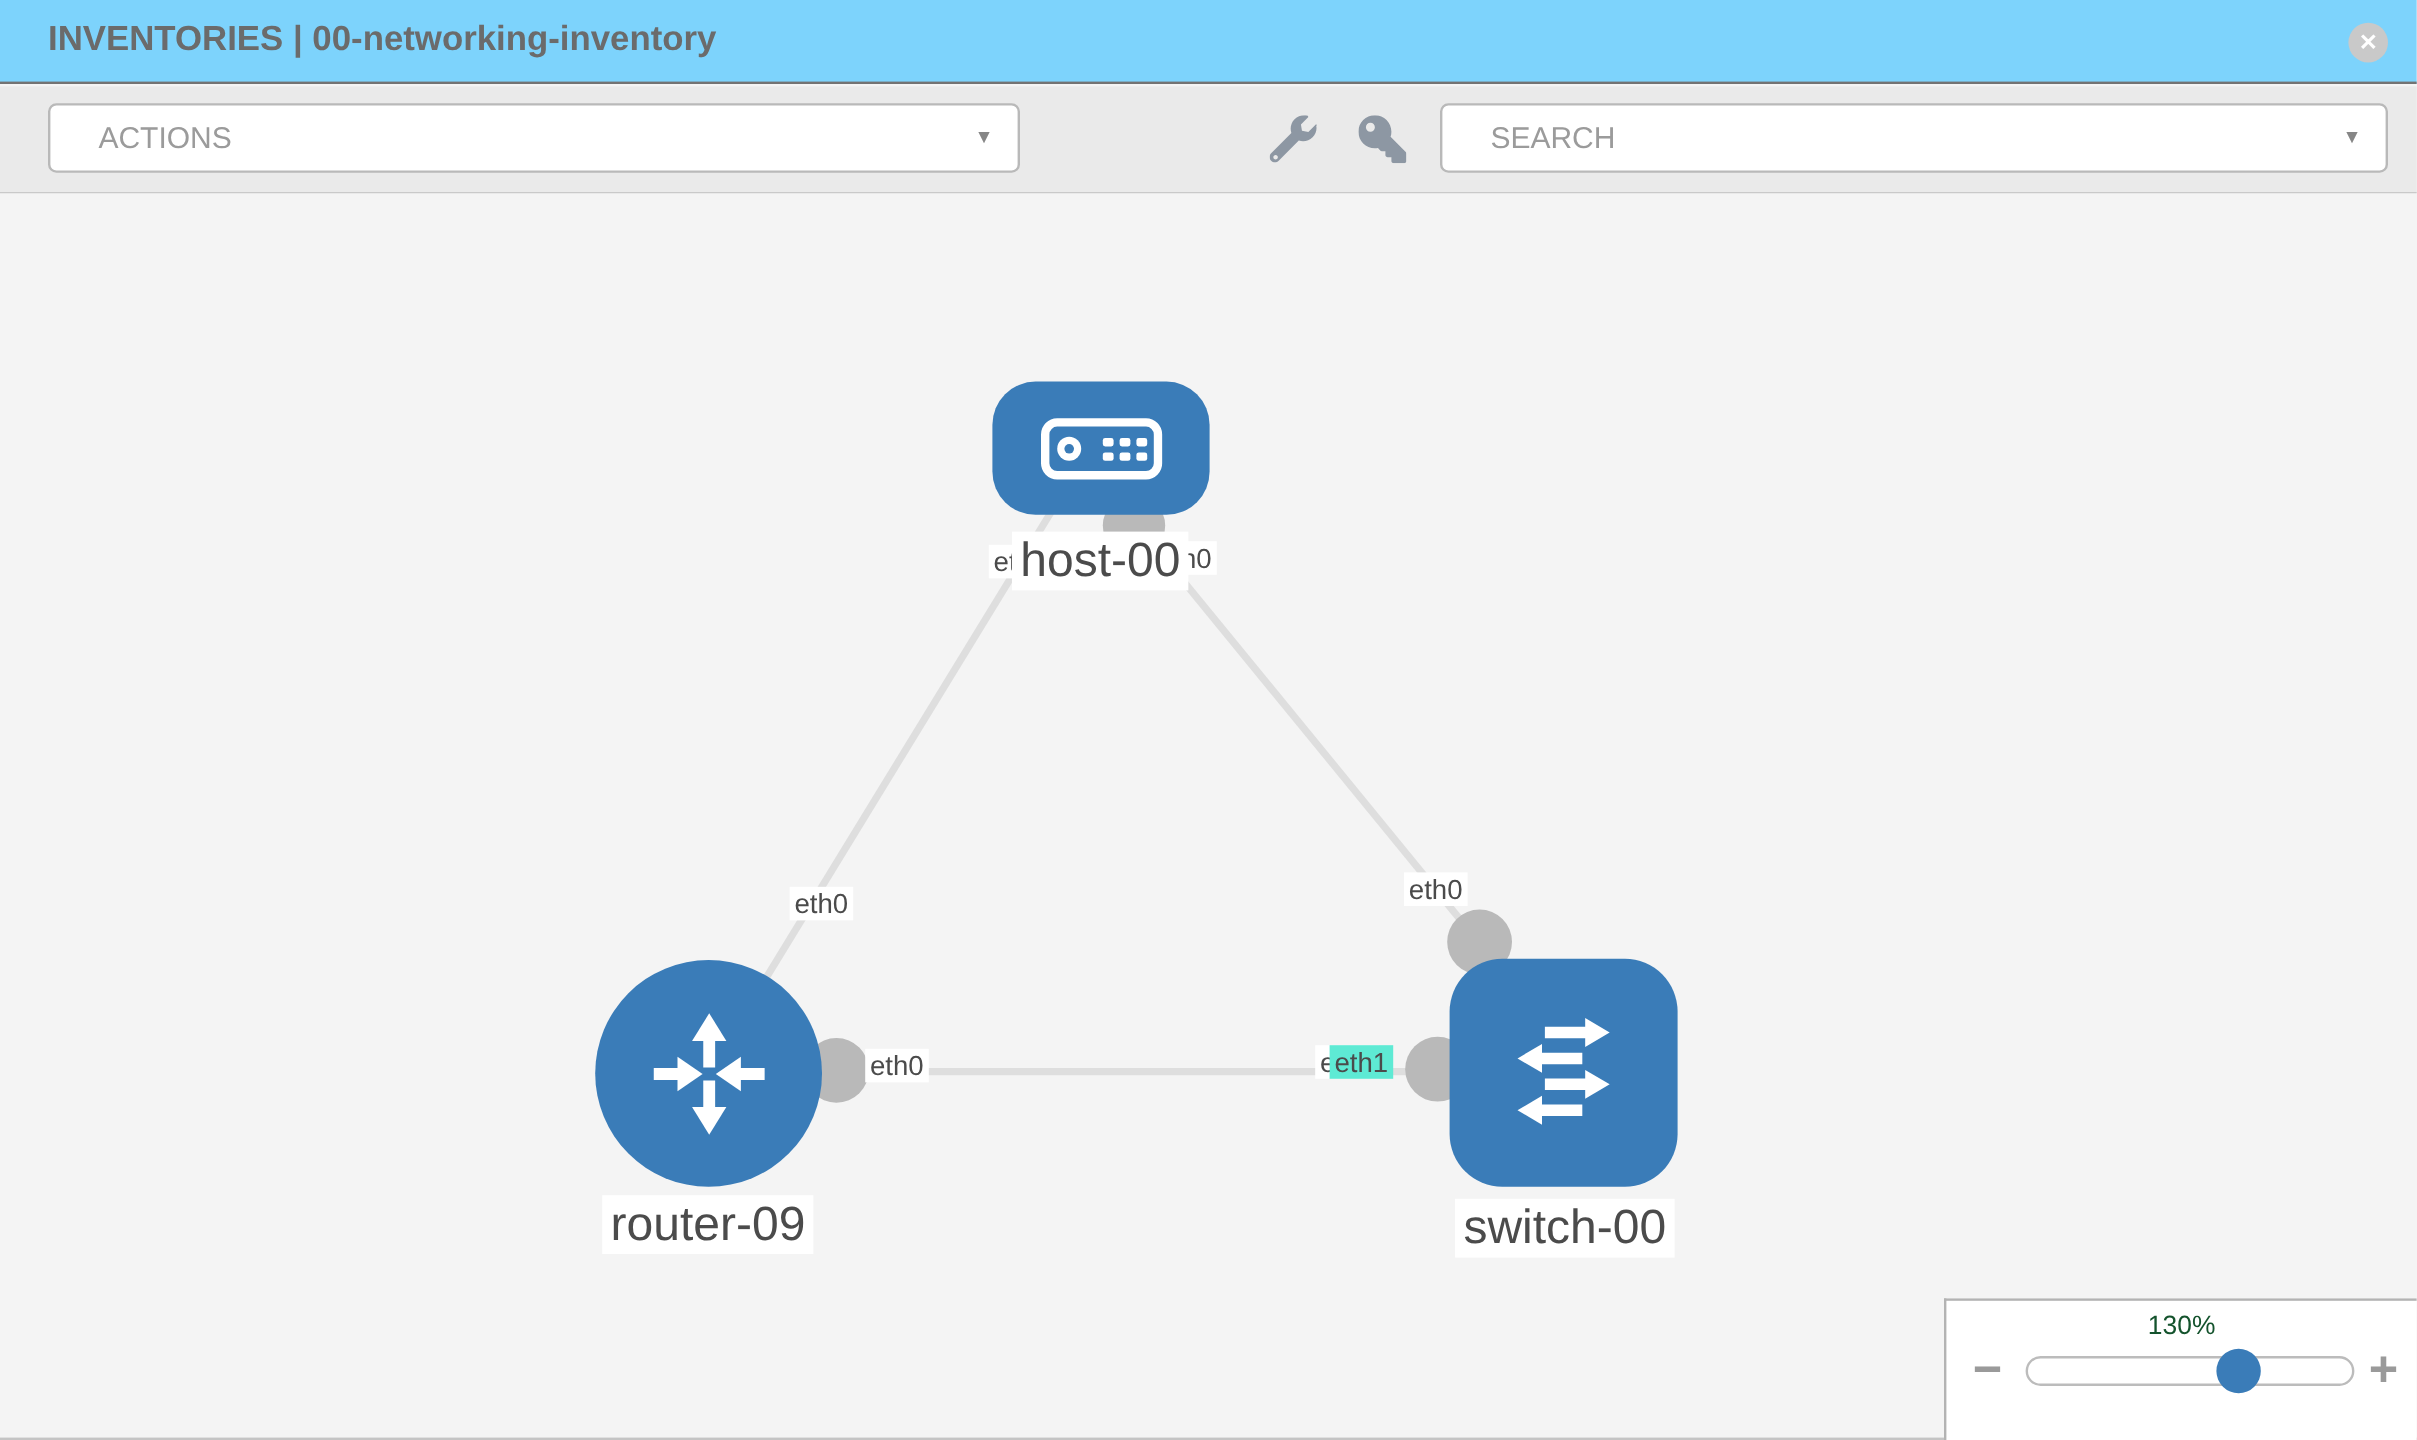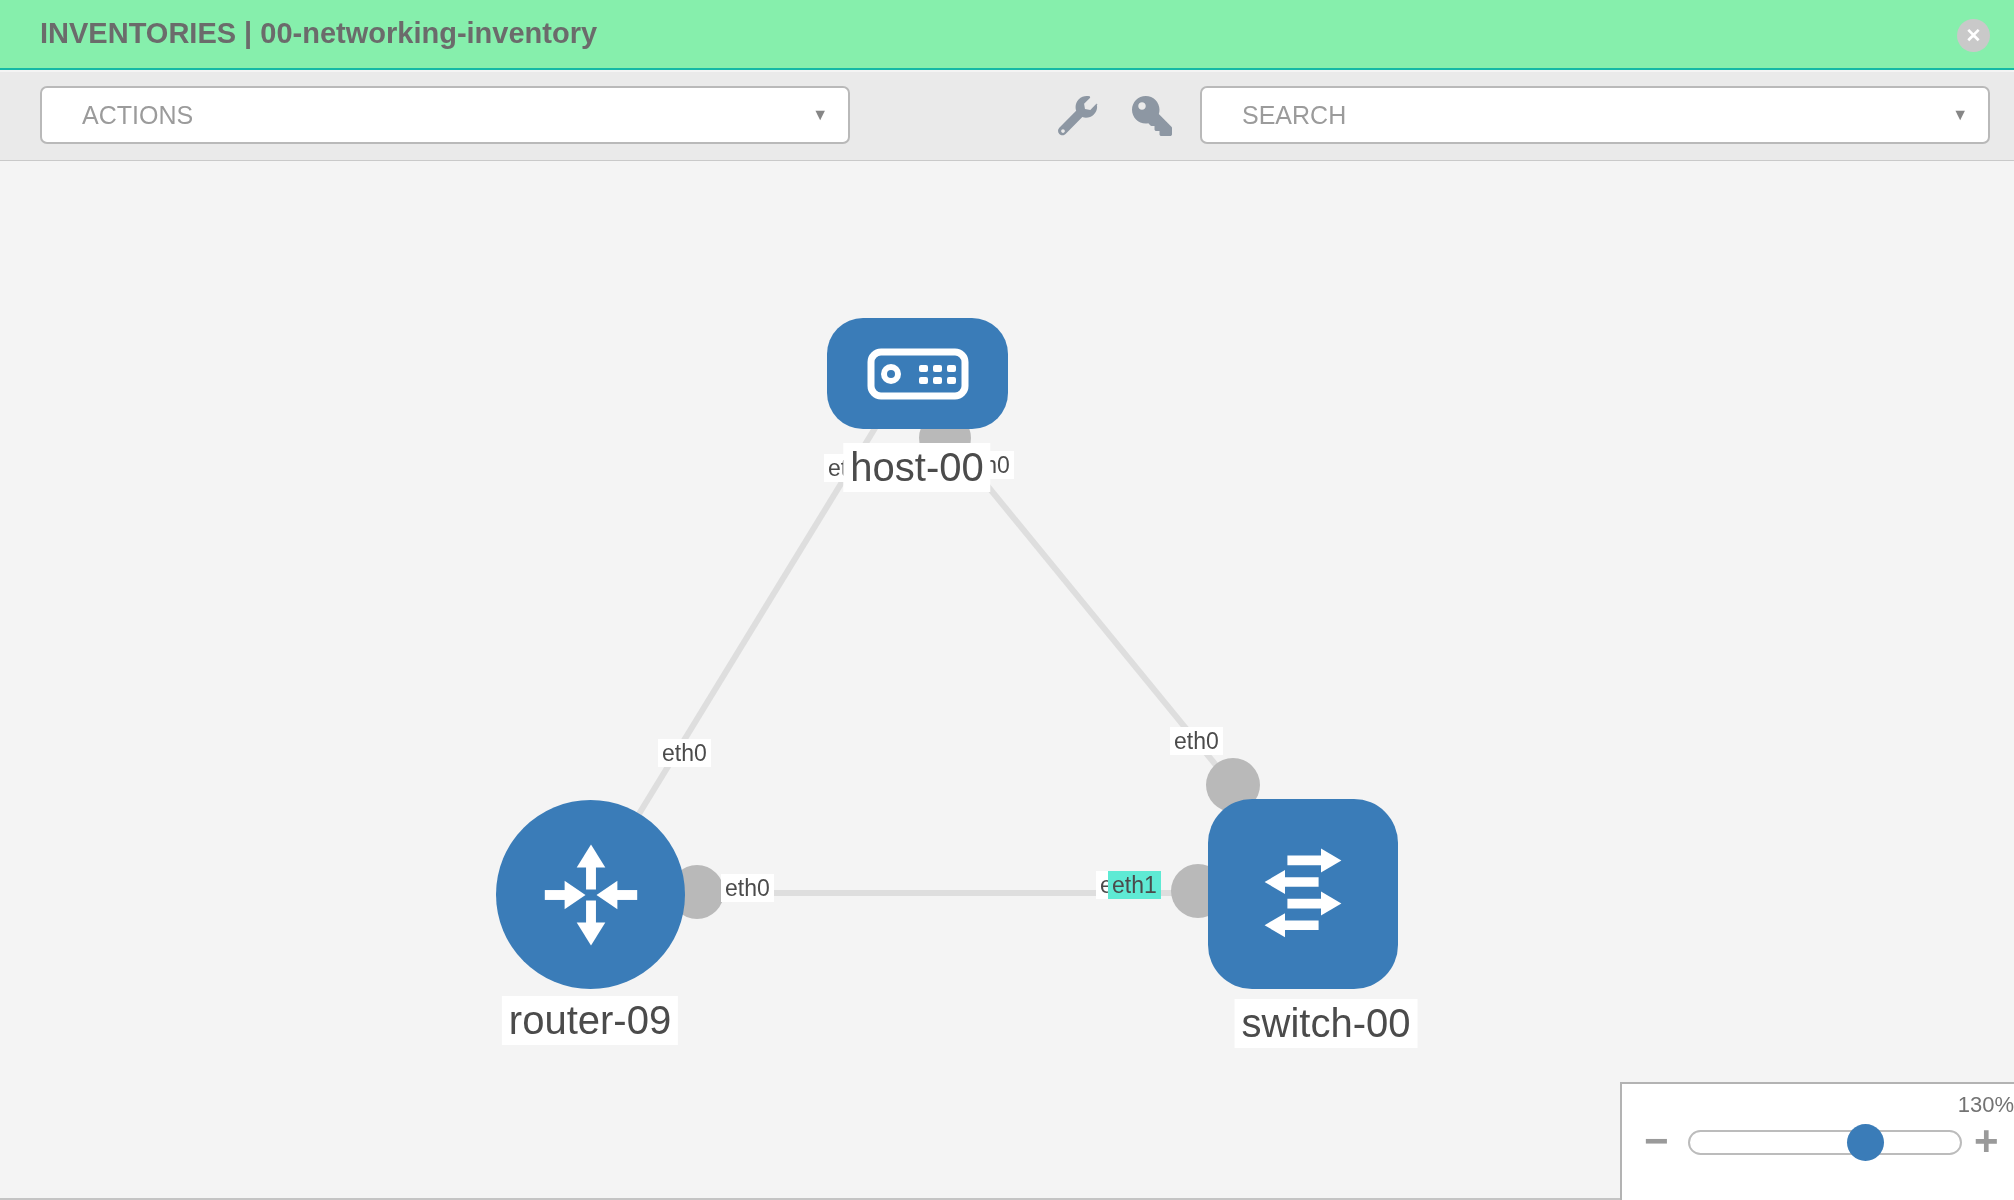--- a/index.html
+++ b/index.html
@@ -1,21 +1,21 @@
 <!DOCTYPE html>
 <html><head>
 <meta charset="utf-8">
 <style>
   * { box-sizing: border-box; margin: 0; padding: 0; }
   html, body { width: 2014px; height: 1200px; overflow: hidden; }
   body { font-family: "Liberation Sans", sans-serif; background: #f4f4f4; position: relative; }
 
   
   .header { position: absolute; top: 0; left: 0; width: 2014px; height: 70px;
-            background: #86efac; border-bottom: 2px solid #14b8a6; z-index: 30; }
+            background: #7dd3fc; border-bottom: 2px solid #737373; z-index: 30; }
   .page-title { position: absolute; left: 40px; top: 17px; font-size: 29px;
                 font-weight: bold; color: #6b6b6b; }
   .close-btn { position: absolute; right: 24px; top: 19px; width: 33px; height: 33px;
                border-radius: 50%; background: #c9c9c9; color: #ffffff;
                display: flex; align-items: center; justify-content: center;
                font-size: 19px; font-weight: bold; cursor: pointer; }
 
   
   .toolbar { position: absolute; top: 72px; left: 0; width: 2014px; height: 89px;
              background: #eaeaea; border-bottom: 1px solid #c9c9c9; z-index: 29; }
@@ -44,41 +44,41 @@
   .node svg { display: block; }
   .node-host   { left: 827px; top: 156px; width: 181px; height: 111px; border-radius: 36px; }
   .node-router { left: 496px; top: 638px; width: 189px; height: 189px; border-radius: 50%; }
   .node-switch { left: 1208px; top: 637px; width: 190px; height: 190px; border-radius: 44px; }
 
   .node-label { position: absolute; z-index: 10; background: #ffffff; color: #4b4b4b;
                 font-size: 40px; padding: 2px 7px; white-space: nowrap;
                 transform: translateX(-50%); }
   .lbl-host   { left: 917px;  top: 281px; }
   .lbl-router { left: 590px;  top: 834px; }
-  .lbl-switch { left: 1304px; top: 837px; margin-left: 22px; }
+  .lbl-switch { left: 1304px; top: 837px; }
 
   .iface { position: absolute; z-index: 8; background: #ffffff; color: #4b4b4b;
            font-size: 23px; padding: 1px 4px; white-space: nowrap; line-height: 1.15; }
   .if-host-left    { left: 824px;  top: 292px; }
   .if-host-right   { left: 961px;  top: 289px; }
   .if-router-link  { left: 658px;  top: 577px; }
   .if-switch-top   { left: 1170px; top: 565px; }
   .if-middle-left  { left: 721px;  top: 712px; }
   .if-overlap      { left: 1096px; top: 709px; padding: 0; background: transparent; }
   .if-overlap .under { position: relative; display: inline-block; background: #ffffff;
                        padding: 1px 4px; z-index: 1; }
   .if-overlap .over  { position: absolute; left: 12px; top: 0; background: #5eead4;
                        padding: 1px 4px; z-index: 2; }
 
   
   .zoom-panel { position: absolute; left: 1620px; top: 1082px; width: 394px; height: 118px;
                 background: #ffffff; border: 2px solid #b3b3b3; border-right: none;
                 border-bottom: none; z-index: 20; }
-  .zoom-level { position: absolute; top: 8px; left: 0; width: 100%; text-align: right;
-                font-size: 22px; color: #737373; }
+  .zoom-level { position: absolute; top: 8px; left: 0; width: 100%; text-align: center;
+                font-size: 22px; color: #14532d; }
   .zoom-minus, .zoom-plus { position: absolute; top: 36px; font-size: 42px; font-weight: bold;
                 color: #9a9a9a; cursor: pointer; line-height: 1; }
   .zoom-minus { left: 22px; }
   .zoom-plus  { left: 352px; }
   .zoom-track { position: absolute; left: 66px; top: 46px; width: 274px; height: 25px;
                 background: #ffffff; border: 2px solid #bcbcbc; border-radius: 14px;
                 cursor: pointer; }
   .zoom-thumb { position: absolute; left: 225px; top: 40px; width: 37px; height: 37px;
                 border-radius: 50%; background: #3a7cb8; cursor: grab; z-index: 2; }
 </style>

